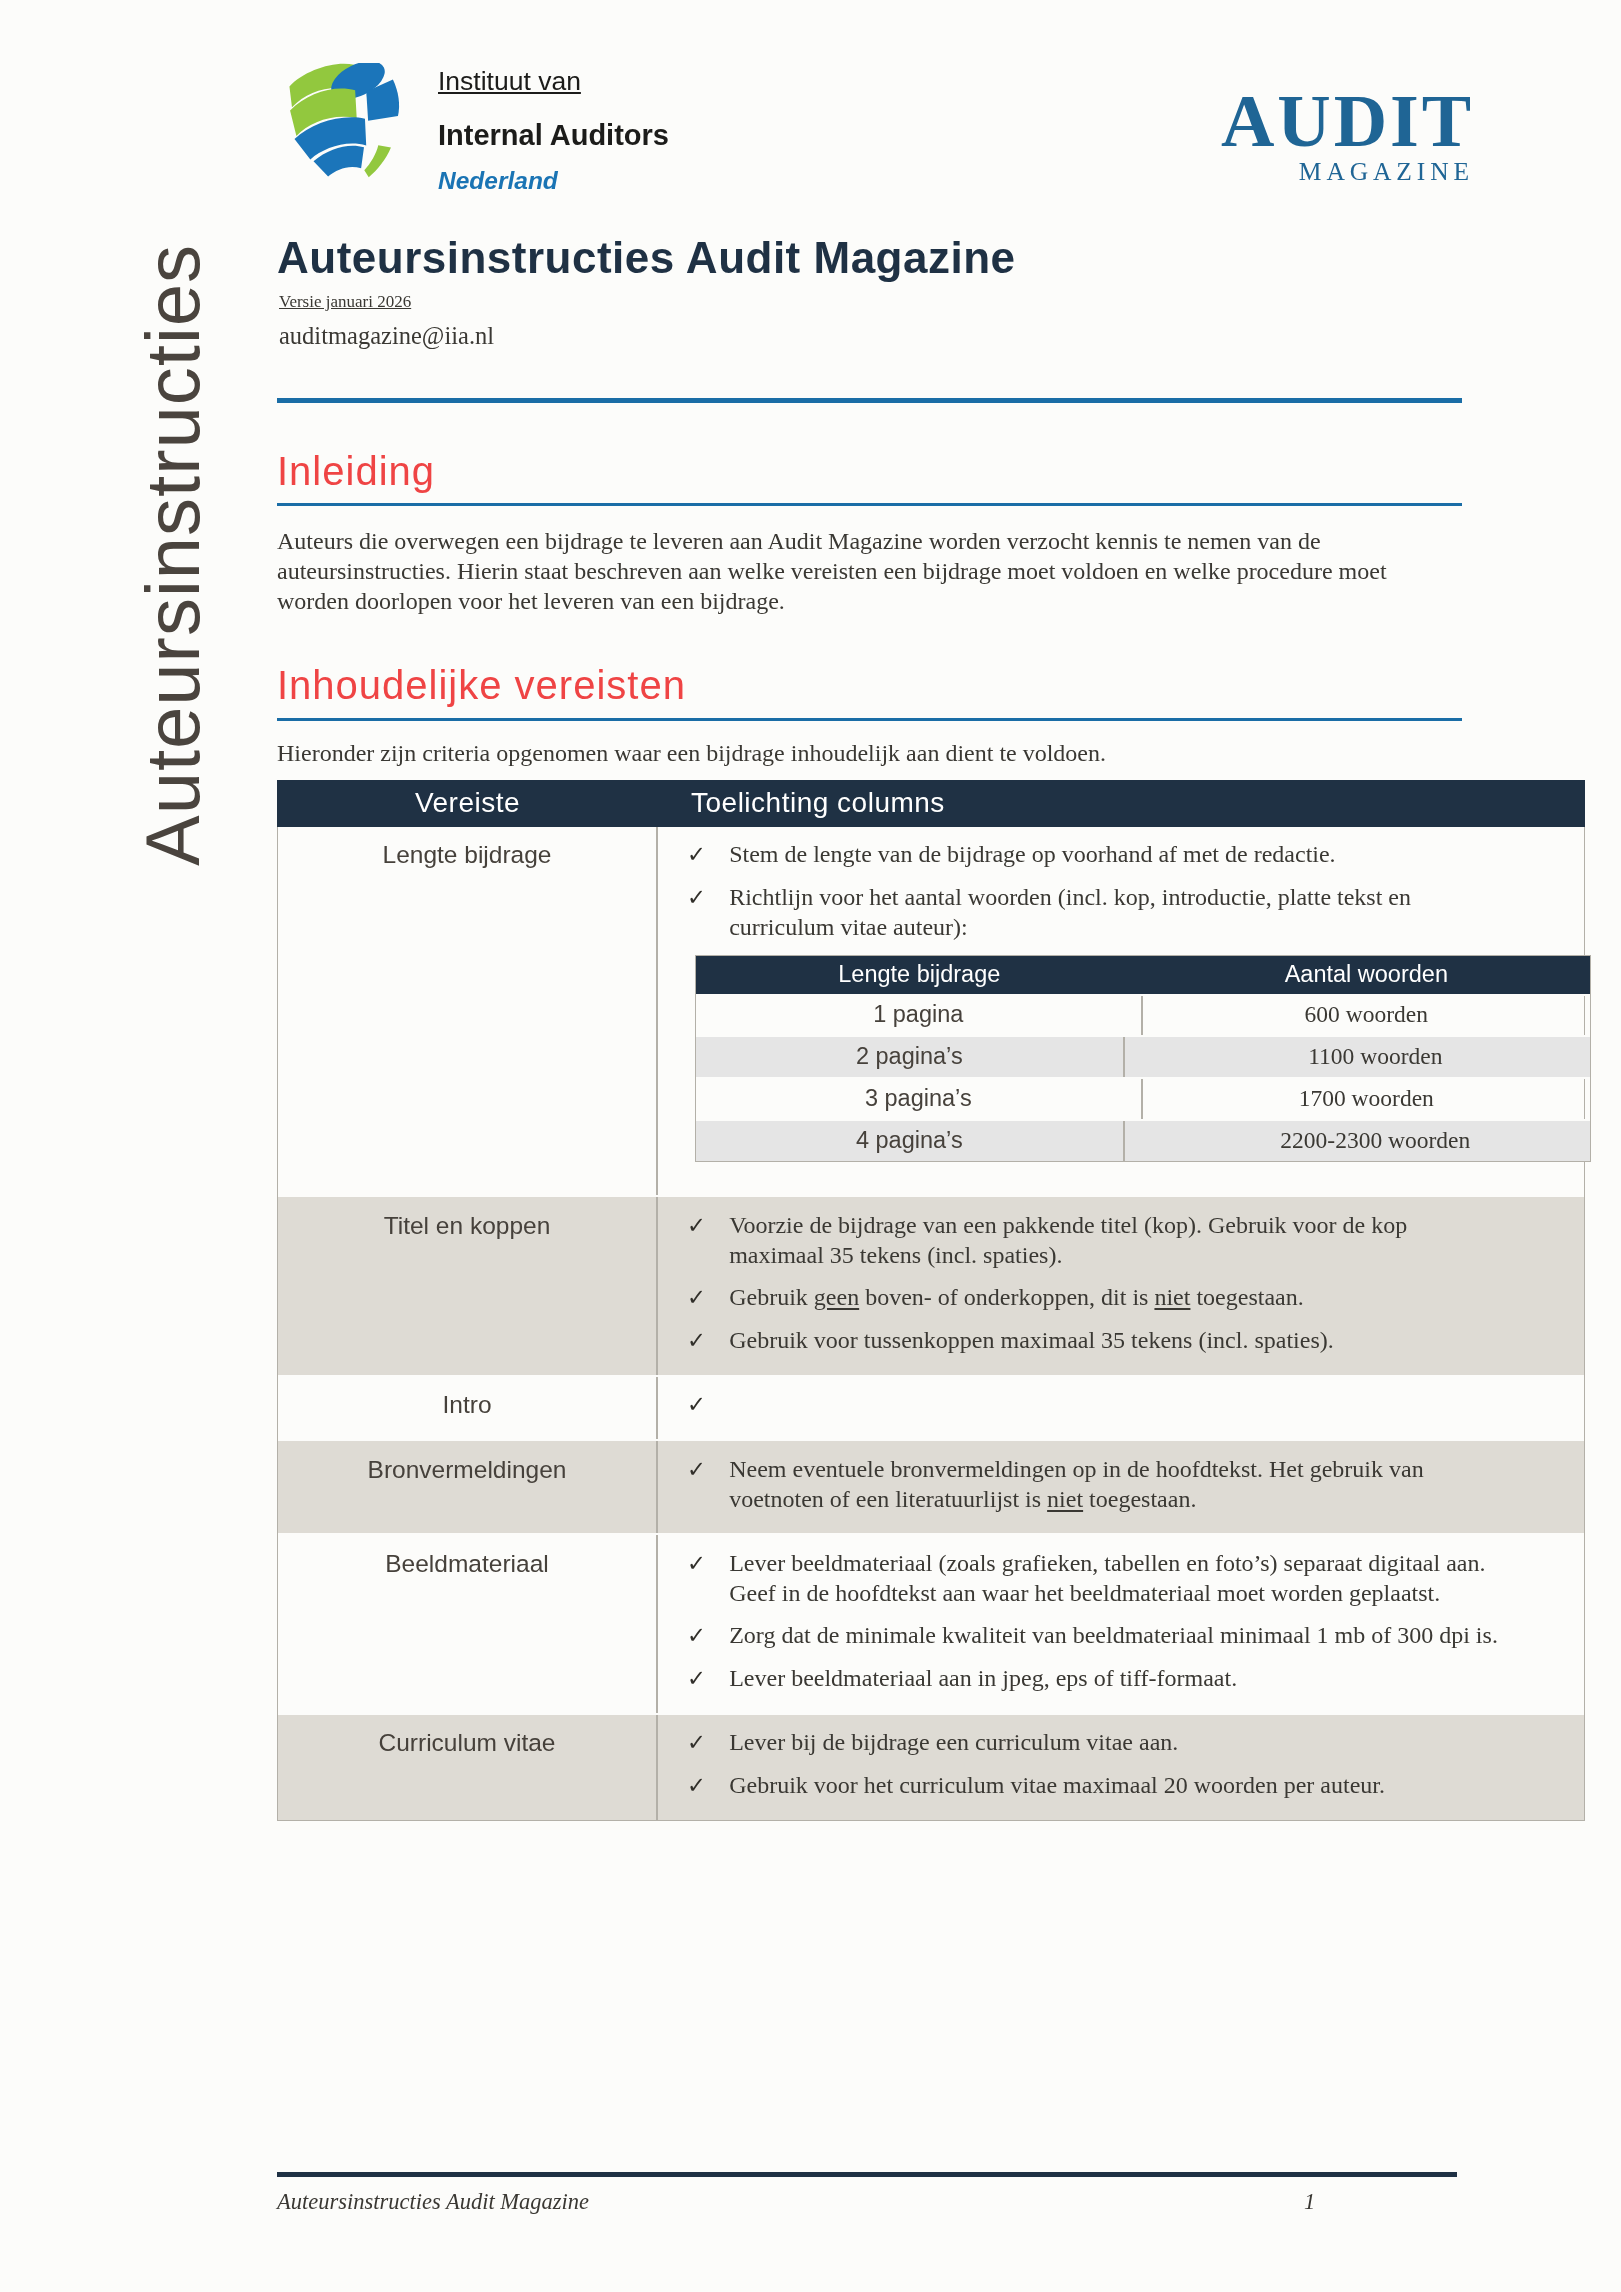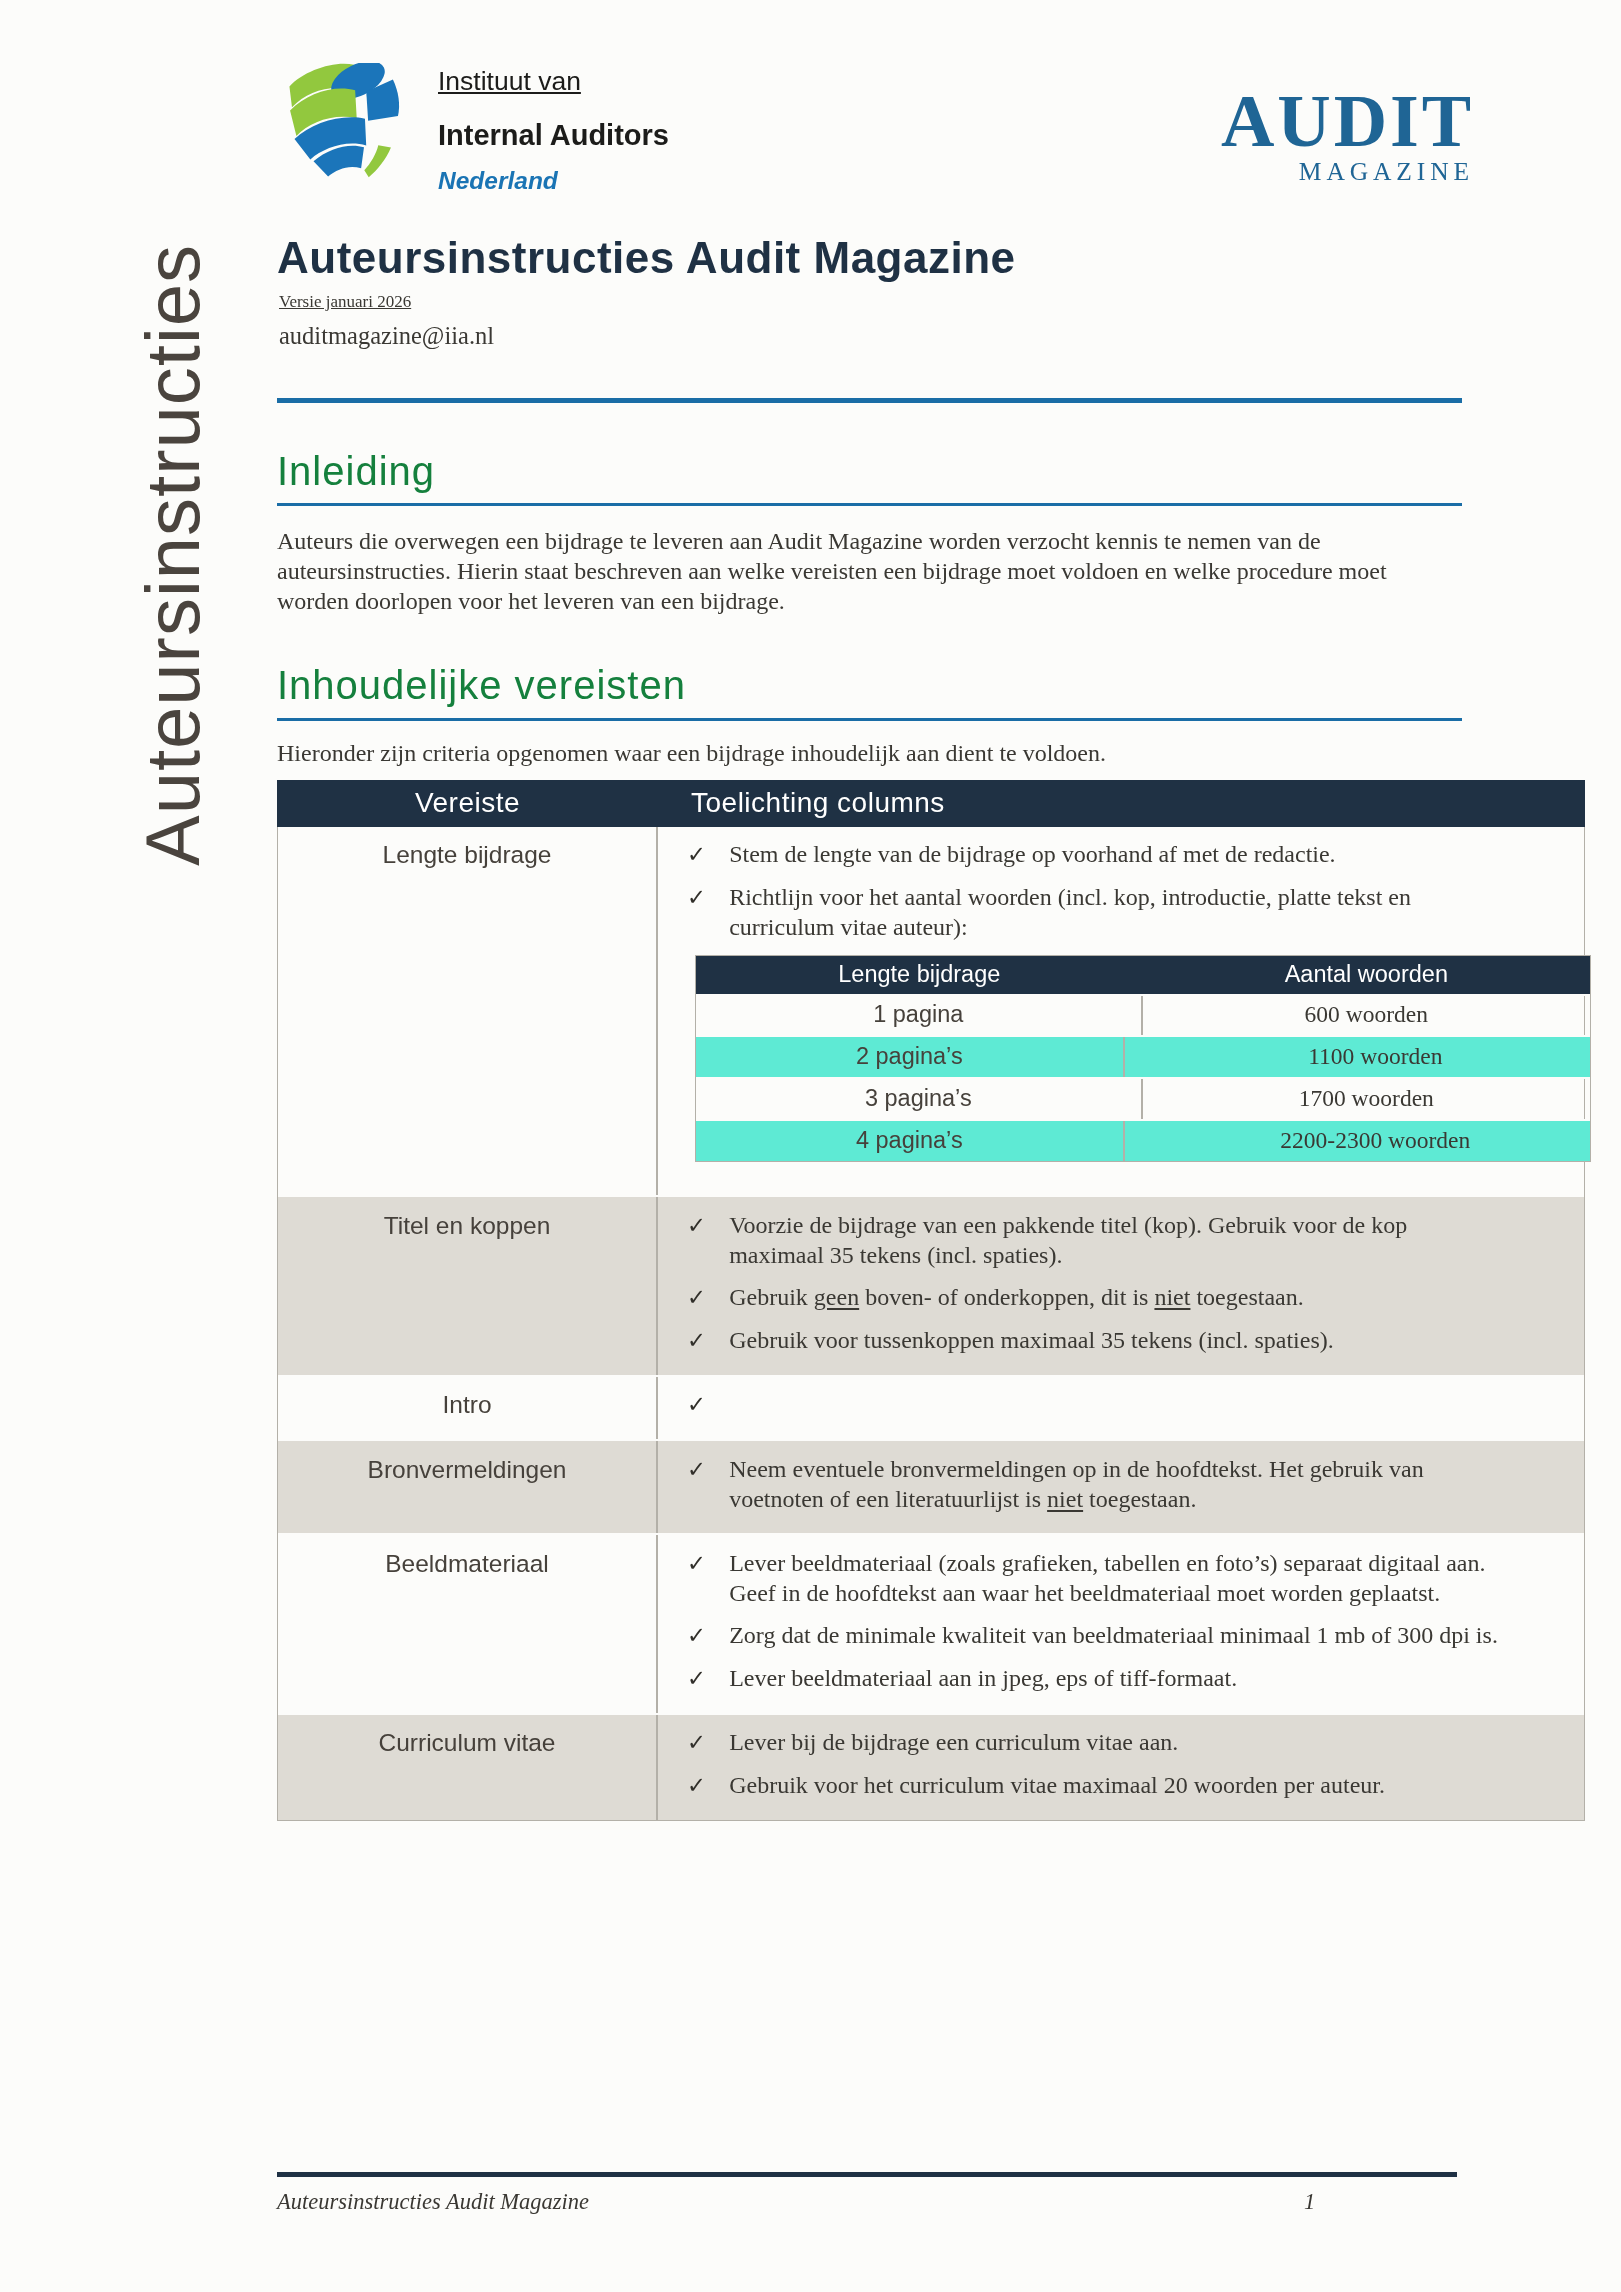--- a/index.html
+++ b/index.html
@@ -35,21 +35,21 @@
     font-family:"Liberation Sans", sans-serif;
     font-size:44px;font-weight:bold;color:#1f3144;letter-spacing:0.5px;
   }
   .version-line{position:absolute;left:279px;top:292px;font-size:17px;text-decoration:underline;}
   .email-line{position:absolute;left:279px;top:322px;font-size:24.5px;color:#3a3833;text-decoration:none;}
   .rule{position:absolute;left:277px;width:1185px;background:#1a6da6;}
   .rule-top{top:398px;height:4.9px;}
   .h-section{
     position:absolute;left:277px;
     font-family:"Liberation Sans", sans-serif;
-    font-size:40px;font-weight:400;color:#15803d;letter-spacing:1px;
+    font-size:40px;font-weight:400;color:#ef4444;letter-spacing:1px;
   }
   .h-inleiding{top:449px;}
   .rule-inleiding{top:503px;height:2.9px;}
   .par-inleiding{position:absolute;left:277px;top:526px;width:1176px;font-size:24px;line-height:30px;}
   .h-inhoud{top:663px;}
   .rule-inhoud{top:718px;height:2.9px;}
   .par-intro{position:absolute;left:277px;top:738px;width:1196px;font-size:24px;line-height:30px;}
   
   .req-table{position:absolute;left:277px;top:780px;width:1308px;font-size:24px;}
   .req-head{display:flex;background:#1f3144;color:#fff;
@@ -70,21 +70,21 @@
   .check-item:last-child{margin-bottom:5.9px;}
   .check-glyph{flex:0 0 25.5px;font-family:"DejaVu Sans", sans-serif;font-size:22.5px;color:#32302b;line-height:30px;}
   .check-text{font-size:24px;line-height:30px;max-width:774px;}
   .check-text u{text-underline-offset:2.9px;}
   
   .subtable{width:894px;margin:9.8px 0 19.6px 7.8px;border:1px solid #b3b0a8;font-size:23.5px;}
   .sub-head{display:flex;background:#1f3144;color:#fff;
     font-family:"Liberation Sans", sans-serif;font-size:23.5px;}
   .sub-head div{width:50%;text-align:center;padding:4.9px 0 5.9px 0;}
   .sub-row{display:flex;border-top:2px solid #fcfcfa;}
-  .sub-row.alt{background:#5eead4;gap:36px;}
+  .sub-row.alt{background:#e5e5e5;gap:36px;}
   .sub-row .sc1{width:50%;text-align:center;padding:5.9px 0 6.9px 0;border-right:2px solid #b3b0a8;
     font-family:"Liberation Sans", sans-serif;color:#46413b;box-sizing:border-box;}
   .sub-row .sc2{width:50%;text-align:center;padding:5.9px 0 6.9px 0;box-sizing:border-box;}
   
   .footer-rule{position:absolute;left:277px;top:2172px;width:1180px;height:4.9px;background:#1f3144;}
   .footer-left{position:absolute;left:277px;top:2189px;font-style:italic;font-size:22.5px;color:#3a3833;}
   .footer-page{position:absolute;left:1304px;top:2189px;font-style:italic;font-size:22.5px;color:#3a3833;}
 </style>
 </head>
 <body>

